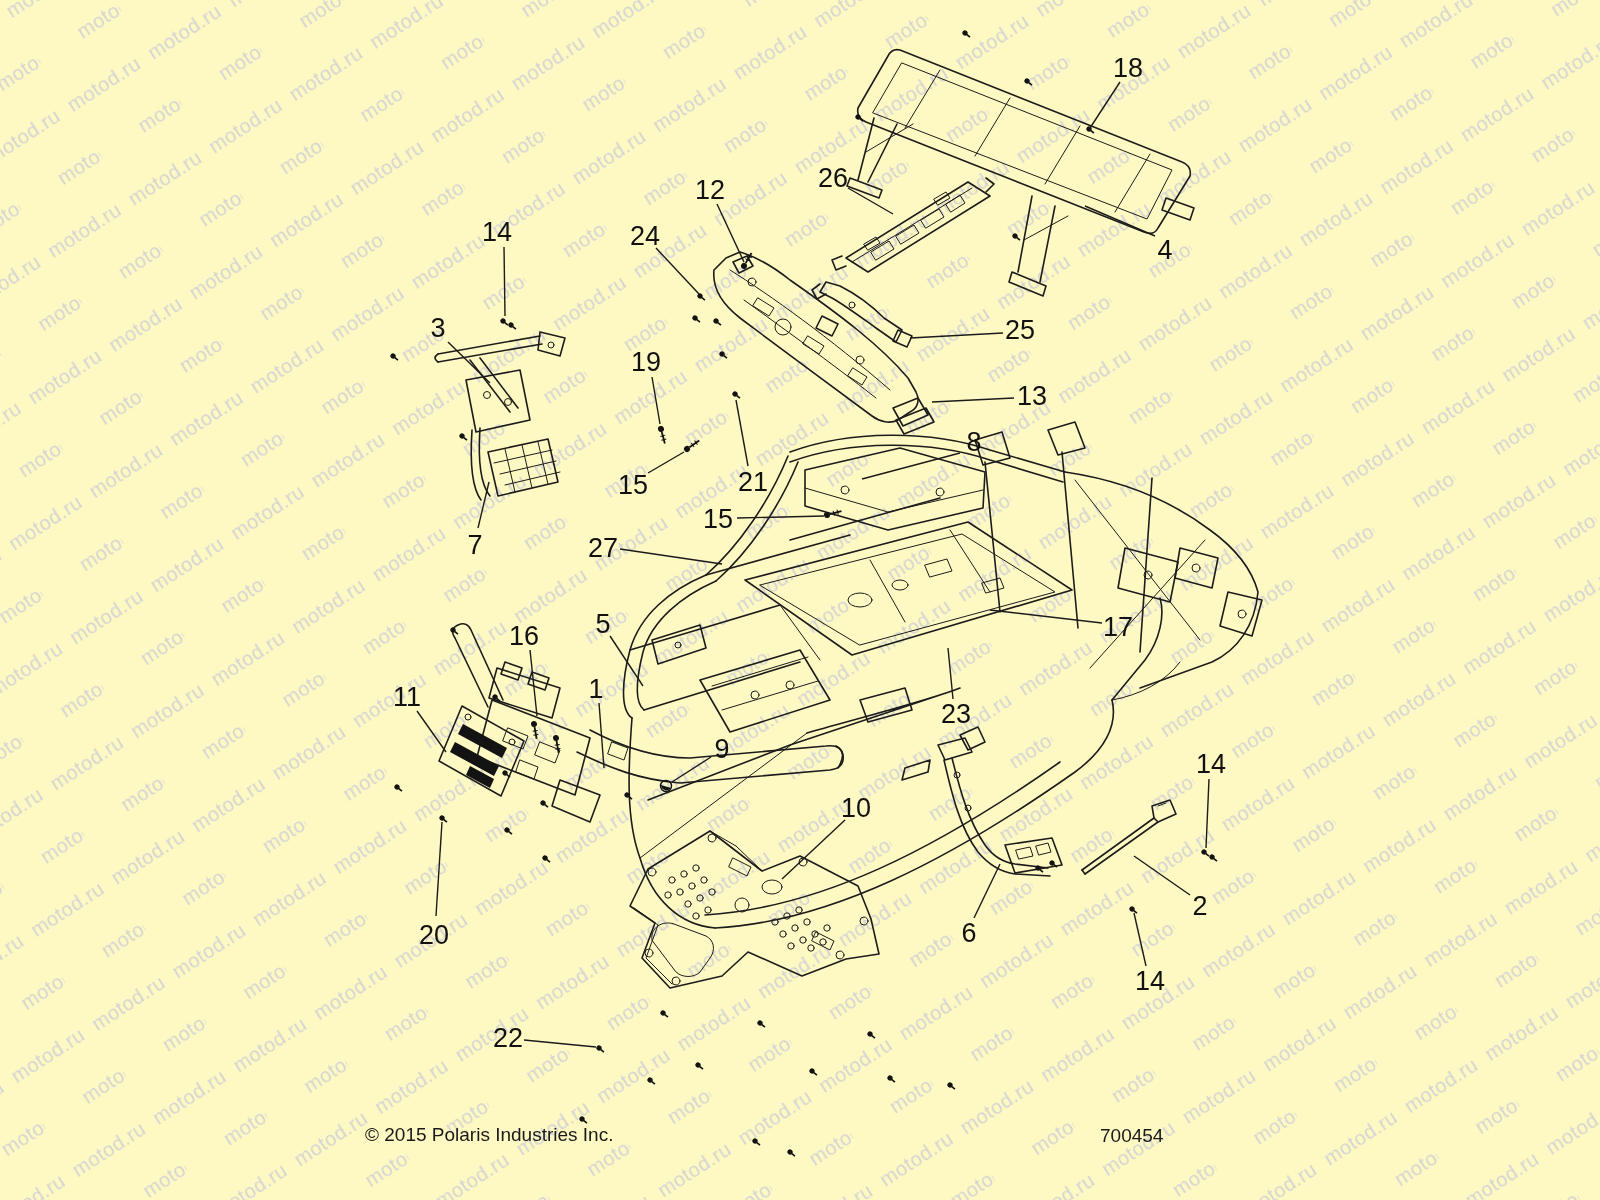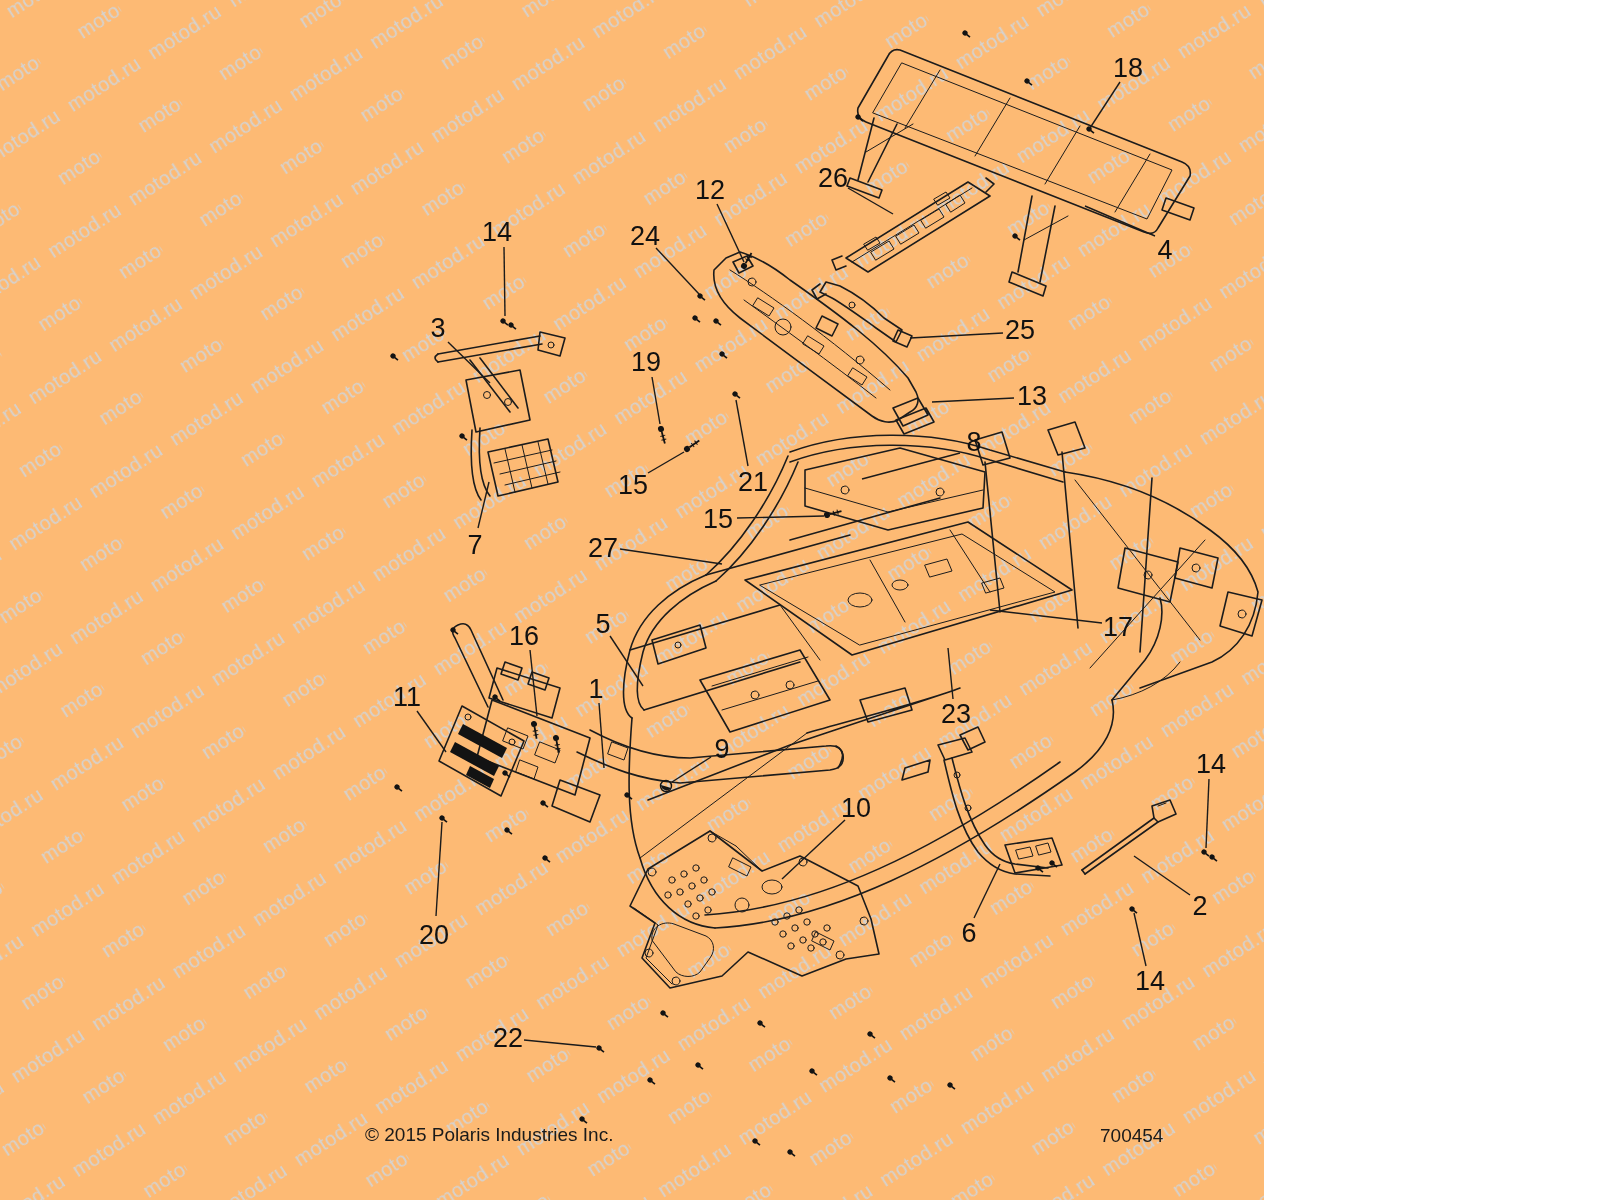--- a/index.html
+++ b/index.html
@@ -1,16 +1,16 @@
 <!DOCTYPE html>
 <html><head>
 <meta charset="utf-8">
 <style>
   html,body { margin:0; padding:0; background:#fff; }
-  .stage { position:relative; width:1264px; height:1200px; overflow:hidden; background:#fdba74;text-decoration:underline; }
+  .stage { position:relative; width:1600px; height:1200px; overflow:hidden; background:#fef9c3;text-decoration:underline; }
   svg { display:block; }
   .wmt { font-family:"Liberation Sans", sans-serif; font-size:20px; letter-spacing:0.5px; }
   .callout { font-family:"Liberation Sans", sans-serif; font-size:27px; fill:#111; }
   .leader { stroke:#1b1b1b; stroke-width:1.4; fill:none; }
   .art { stroke:#1c1c1c; fill:none; stroke-width:1.6; stroke-linecap:round; stroke-linejoin:round; }
   .thin { stroke-width:1; }
   .blk { fill:#131313; stroke:none; }
   .footer-text { font-family:"Liberation Sans", sans-serif; font-size:19px; fill:#1a1a1a; }
 </style>
 </head>

